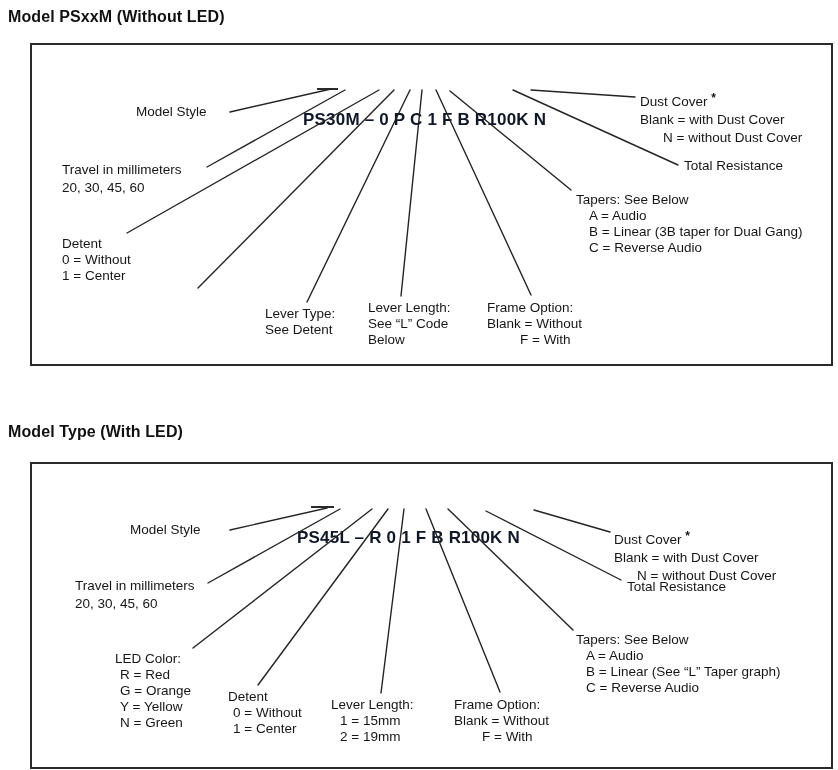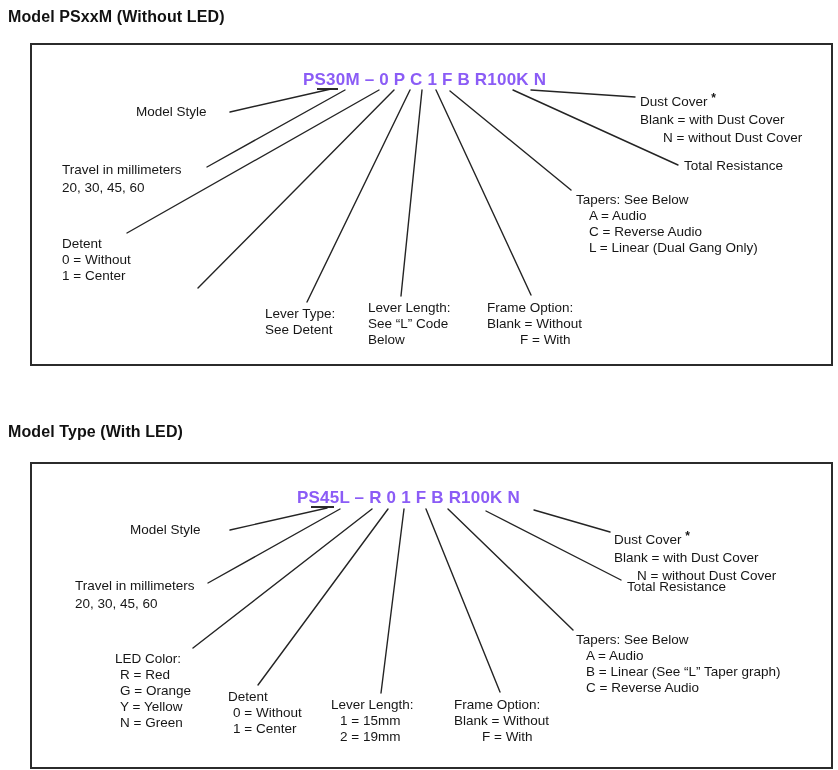--- a/index.html
+++ b/index.html
@@ -26,22 +26,23 @@
   .frame {
     position: absolute;
     border: 2px solid #2b2b2b;
     background: transparent;
   }
   .partnum {
     position: absolute;
     font-size: 17px;
     font-weight: bold;
     letter-spacing: 0.2px;
-    color: #8b5cf6;
+    color: #0f172a;
     white-space: nowrap;
+    margin-top: 40px;
   }
   .digit-underline {
     position: absolute;
     height: 2px;
     background: #2b2b2b;
   }
   .lbl {
     position: absolute;
     font-size: 13.5px;
     line-height: 16px;
@@ -117,22 +118,22 @@
 
   <div class="lbl" style="left:487px; top:300px;">
     <div class="ln">Frame Option:</div>
     <div class="ln">Blank = Without</div>
     <div class="ln ind33">F = With</div>
   </div>
 
   <div class="lbl" style="left:576px; top:192px;">
     <div class="ln">Tapers: See Below</div>
     <div class="ln ind13">A = Audio</div>
+    <div class="ln ind13">B = Linear (3B taper for Dual Gang)</div>
     <div class="ln ind13">C = Reverse Audio</div>
-    <div class="ln ind13">L = Linear (Dual Gang Only)</div>
   </div>
 
   <div class="lbl" style="left:684px; top:158px;">
     <div class="ln">Total Resistance</div>
   </div>
 
   <div class="lbl lh17" style="left:640px; top:89px;">
     <div class="ln"><span>Dust Cover </span><sup class="ast">*</sup></div>
     <div class="ln">Blank = with Dust Cover</div>
     <div class="ln ind23">N = without Dust Cover</div>

